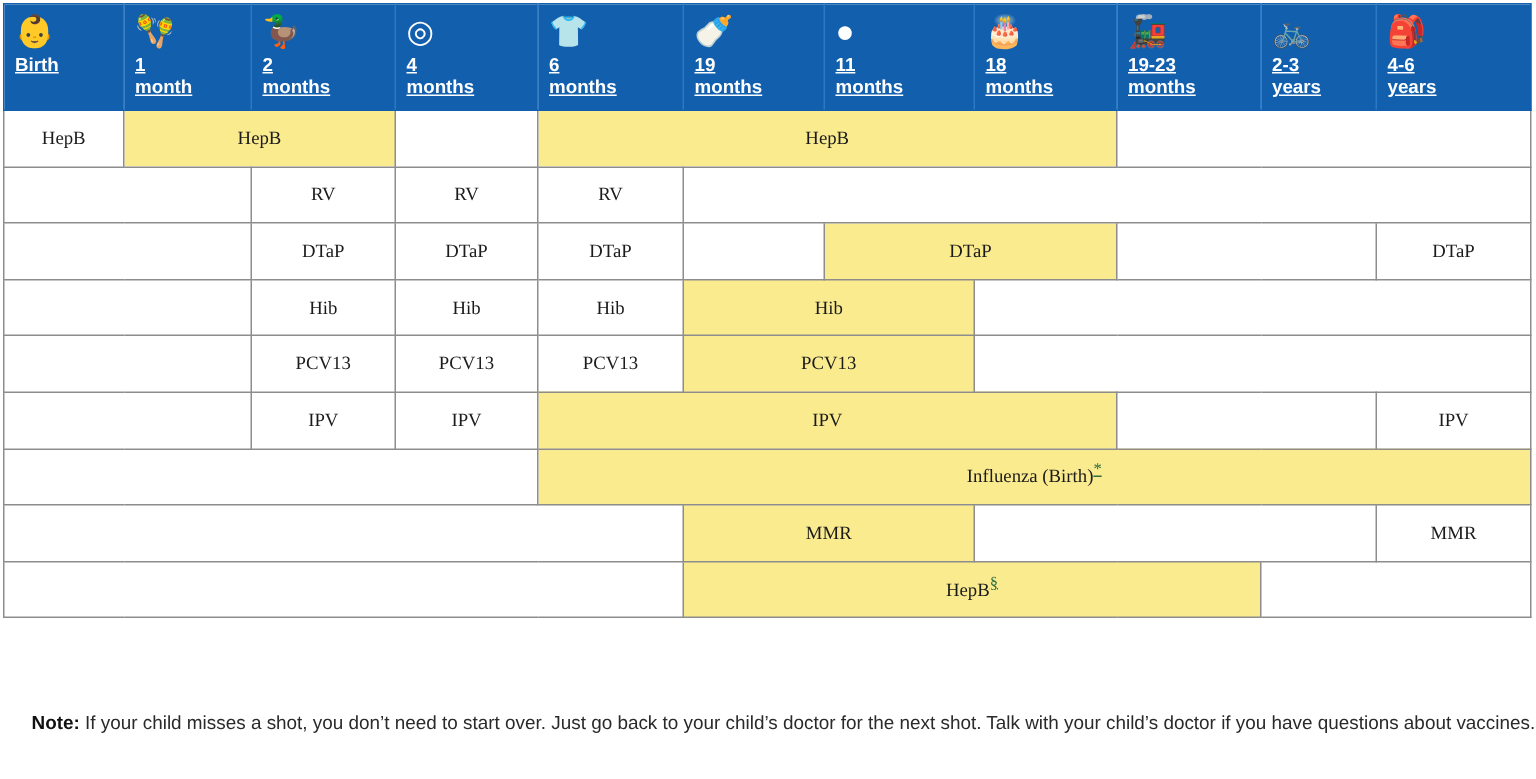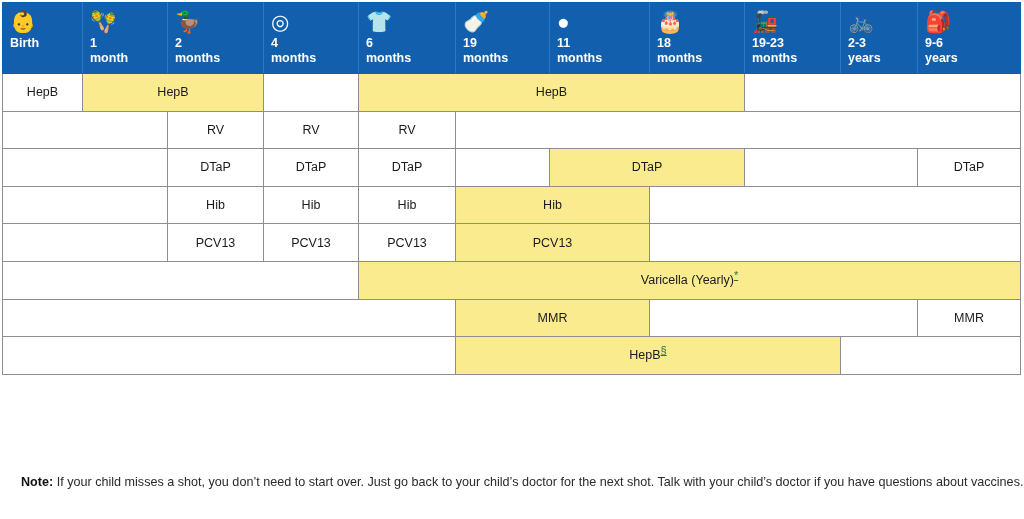--- a/index.html
+++ b/index.html
@@ -42,35 +42,36 @@
     font-weight:700;
     font-size:12.5px;
     line-height:15px;
     box-sizing:border-box;
   }
   thead th:last-child{border-right:1px solid #1260ad;}
   .hdr-icon{
     display:block;height:26px;line-height:26px;
     font-size:21px;margin-bottom:1px;
   }
-  .hdr-lab{display:block;white-space:pre-line;}
+  .hdr-lab{display:block;white-space:pre-line;text-decoration:underline;}
   th.birth .hdr-lab{line-height:15px;}
 
   
   tbody td{
     border:1px solid #8d8d8d;
     height:37.6px;
     padding:0 4px;
     text-align:center;
     vertical-align:middle;
     font-size:12.5px;
     color:#1b1b1b;
     background:#ffffff;
     box-sizing:border-box;
     white-space:nowrap;
+    font-family:Liberation Serif, serif;
   }
   tbody td.fill{background:#fbeb8f;}
   tbody td.blank{}
   sup.ref{
     font-size:11px;
     vertical-align:super;
     line-height:0;
     color:#2e6f3f;
     text-decoration:underline;
   }
@@ -155,21 +156,21 @@
             <span class="hdr-lab">19-23
 months</span>
           </th>
           <th>
             <span class="hdr-icon">🚲</span>
             <span class="hdr-lab">2-3
 years</span>
           </th>
           <th>
             <span class="hdr-icon">🎒</span>
-            <span class="hdr-lab">9-6
+            <span class="hdr-lab">4-6
 years</span>
           </th>
         </tr>
     </thead>
     <tbody id="body-rows">
         <tr>
           <td colspan="1" class="blank"><span>HepB</span></td>
           <td colspan="2" class="fill"><span>HepB</span></td>
           <td colspan="1" class="blank"><span></span></td>
           <td colspan="4" class="fill"><span>HepB</span></td>
@@ -202,22 +203,30 @@
         </tr>
         <tr>
           <td colspan="2" class="blank"><span></span></td>
           <td colspan="1" class="blank"><span>PCV13</span></td>
           <td colspan="1" class="blank"><span>PCV13</span></td>
           <td colspan="1" class="blank"><span>PCV13</span></td>
           <td colspan="2" class="fill"><span>PCV13</span></td>
           <td colspan="4" class="blank"><span></span></td>
         </tr>
         <tr>
+          <td colspan="2" class="blank"><span></span></td>
+          <td colspan="1" class="blank"><span>IPV</span></td>
+          <td colspan="1" class="blank"><span>IPV</span></td>
+          <td colspan="4" class="fill"><span>IPV</span></td>
+          <td colspan="2" class="blank"><span></span></td>
+          <td colspan="1" class="blank"><span>IPV</span></td>
+        </tr>
+        <tr>
           <td colspan="4" class="blank"><span></span></td>
-          <td colspan="7" class="fill"><span>Varicella (Yearly)</span><sup class="ref star">*</sup></td>
+          <td colspan="7" class="fill"><span>Influenza (Birth)</span><sup class="ref star">*</sup></td>
         </tr>
         <tr>
           <td colspan="5" class="blank"><span></span></td>
           <td colspan="2" class="fill"><span>MMR</span></td>
           <td colspan="3" class="blank"><span></span></td>
           <td colspan="1" class="blank"><span>MMR</span></td>
         </tr>
         <tr>
           <td colspan="5" class="blank"><span></span></td>
           <td colspan="4" class="fill"><span>HepB</span><sup class="ref">§</sup></td>

